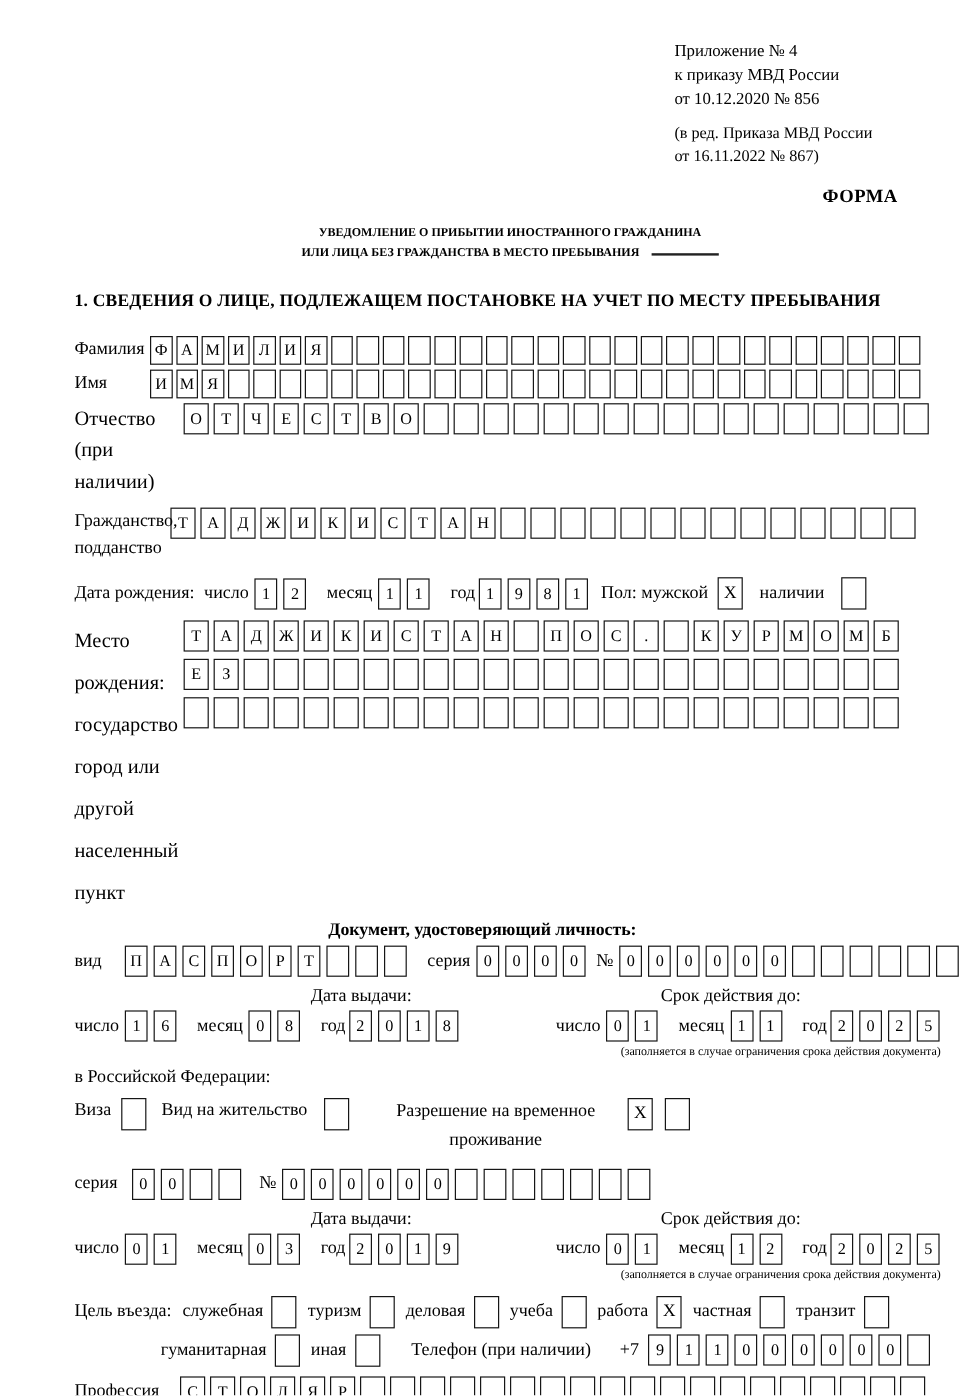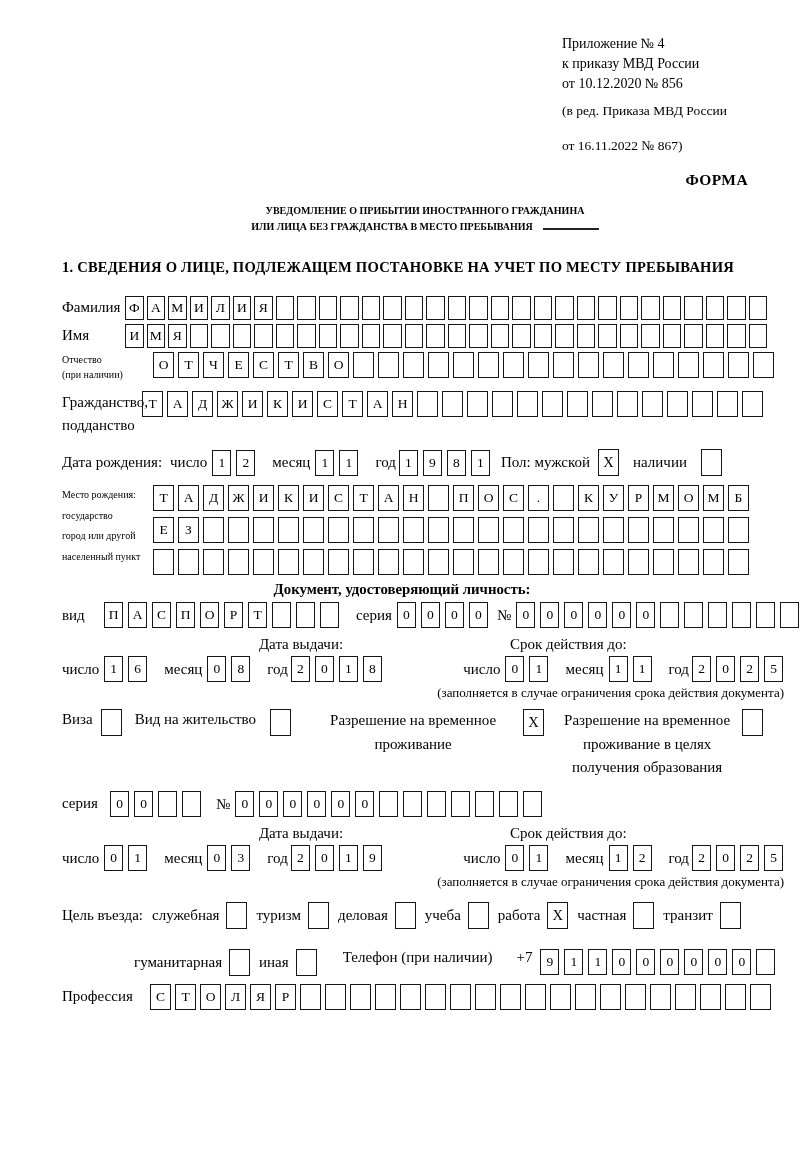--- a/index.html
+++ b/index.html
@@ -12,68 +12,68 @@
   .appendix .rev{margin-top:7px;font-size:13.5px}
   .forma{font-weight:bold;text-align:right;padding-right:40px;margin-top:16px;font-size:15.5px;letter-spacing:.4px}
   .title{margin-top:14px;text-align:center;font-weight:bold;font-size:10px;line-height:1.6}
   .underline-blank{display:inline-block;width:56px;border-bottom:2px solid #222;height:.9em;margin-left:10px}
   .sec-head{margin-top:24px;font-weight:bold;font-size:14.6px;letter-spacing:.2px}
   
   .row{display:flex;align-items:center;margin-top:4px}
   .row.top{align-items:flex-start}
   .lbl{flex:none;line-height:1.45}
   .lbl2{line-height:1.55}
-  .w63{width:63px}.w80{width:80px}.w91{width:91px;font-size:10px}.w88{width:88px}
+  .w63{width:63px}.w80{width:80px}.w91{width:91px;font-size:17px}.w88{width:88px}
   
   .cells{display:inline-flex;flex:none}
   .cell{flex:none;width:18.5px;height:24px;border:1.5px solid #161616;margin-right:3px;
         display:inline-flex;align-items:center;justify-content:center;font-size:13.5px}
   .cells.wide .cell{width:21px;height:26px;margin-right:4px}
   .cells.digits .cell{width:19px;height:26px;margin-right:5px}
   .checkbox{flex:none;width:21px;height:27px;border:1.5px solid #161616;
         display:inline-flex;align-items:center;justify-content:center;font-size:14.5px}
   
   .dgroup{display:inline-flex;align-items:center}
   .dlbl{flex:none;margin:0 5px 0 12px}
   .dlbl.first{margin-left:0}
   .pair-head{display:flex;margin-top:8px}
   .pair-head .a{width:448px;text-align:center;padding-left:30px}
-  .pair-head .b{flex:1;text-align:left;padding-right:80px}
+  .pair-head .b{flex:1;text-align:center;padding-right:80px}
   .pair-row{display:flex;align-items:center;margin-top:3px}
   .pair-row .half{display:flex;align-items:center}
   .pair-row .half.a{width:448px}
-  .note-right{text-align:right;font-size:13px;margin-top:3px;padding-right:4px}
+  .note-right{text-align:right;font-size:10px;margin-top:3px;padding-right:4px}
   .doc-head{margin-top:6px;text-align:center;font-weight:bold;padding-right:46px;font-size:14.8px}
   .intro{margin-top:12px}
   .intro2{margin-top:8px}
   
   .visa-row{display:flex;align-items:flex-start;margin-top:8px}
   .opt-text{flex:none;text-align:center;line-height:1.55}
   .wt200{width:200px;margin-left:22px}
   .wt170{width:170px;margin-left:18px}
   .ml8{margin-left:8px}.ml10{margin-left:10px}.ml14{margin-left:14px}.ml24{margin-left:13px}
   
   .purpose-row{display:flex;align-items:center;margin-top:12px;flex-wrap:nowrap}
   .p-opt{display:inline-flex;align-items:center;flex:none;margin-left:9px}
   .p-opt .checkbox{margin-left:7px}
-  .purpose2{display:flex;margin-top:20px;padding-left:72px}
+  .purpose2{display:flex;align-items:center;margin-top:5px;padding-left:72px}
   .phone-lbl{margin-left:26px}
   .phone-prefix{margin-left:24px;margin-right:8px}
 </style>
 </head>
 <body>
 
 <div class="page">
 
   <div class="appendix">
     <div>Приложение № 4</div>
     <div>к приказу МВД России</div>
     <div>от 10.12.2020 № 856</div>
     <div class="rev">(в ред. Приказа МВД России</div>
-    <div class="rev" style="margin-top:16px">от 16.11.2022 № 867)</div>
+    <div class="rev" style="margin-top:0">от 16.11.2022 № 867)</div>
   </div>
 
   <div class="forma">ФОРМА</div>
 
   <div class="title">
     <div>УВЕДОМЛЕНИЕ О ПРИБЫТИИ ИНОСТРАННОГО ГРАЖДАНИНА</div>
     <div><span>ИЛИ ЛИЦА БЕЗ ГРАЖДАНСТВА В МЕСТО ПРЕБЫВАНИЯ</span><span class="underline-blank"></span></div>
   </div>
 
   <div class="sec-head">1. СВЕДЕНИЯ О ЛИЦЕ, ПОДЛЕЖАЩЕМ ПОСТАНОВКЕ НА УЧЕТ ПО МЕСТУ ПРЕБЫВАНИЯ</div>
@@ -413,29 +413,29 @@
       <span class="cells digits">
           <span class="cell">2</span>
           <span class="cell">0</span>
           <span class="cell">2</span>
           <span class="cell">5</span>
         </span>
     </span>
   </div>
   <div class="note-right">(заполняется в случае ограничения срока действия документа)</div>
 
+  <div class="intro2">в Российской Федерации:</div>
 
   <div class="visa-row">
     <span class="lbl">Виза</span>
     <span class="checkbox ml8"></span>
     <span class="lbl ml24">Вид на жительство</span>
     <span class="checkbox ml14"></span>
     <span class="opt-text wt200">Разрешение на временное проживание</span>
     <span class="checkbox ml10">X</span>
-    <span class="opt-text wt170">Разрешение на временное проживание в целях получения образования</span>
     <span class="checkbox ml10"></span>
   </div>
 
   <div class="row" style="margin-top:12px">
     <span class="lbl" style="width:48px">серия</span>
     <span class="cells digits">
         <span class="cell">0</span>
         <span class="cell">0</span>
         <span class="cell"></span>
         <span class="cell"></span>

